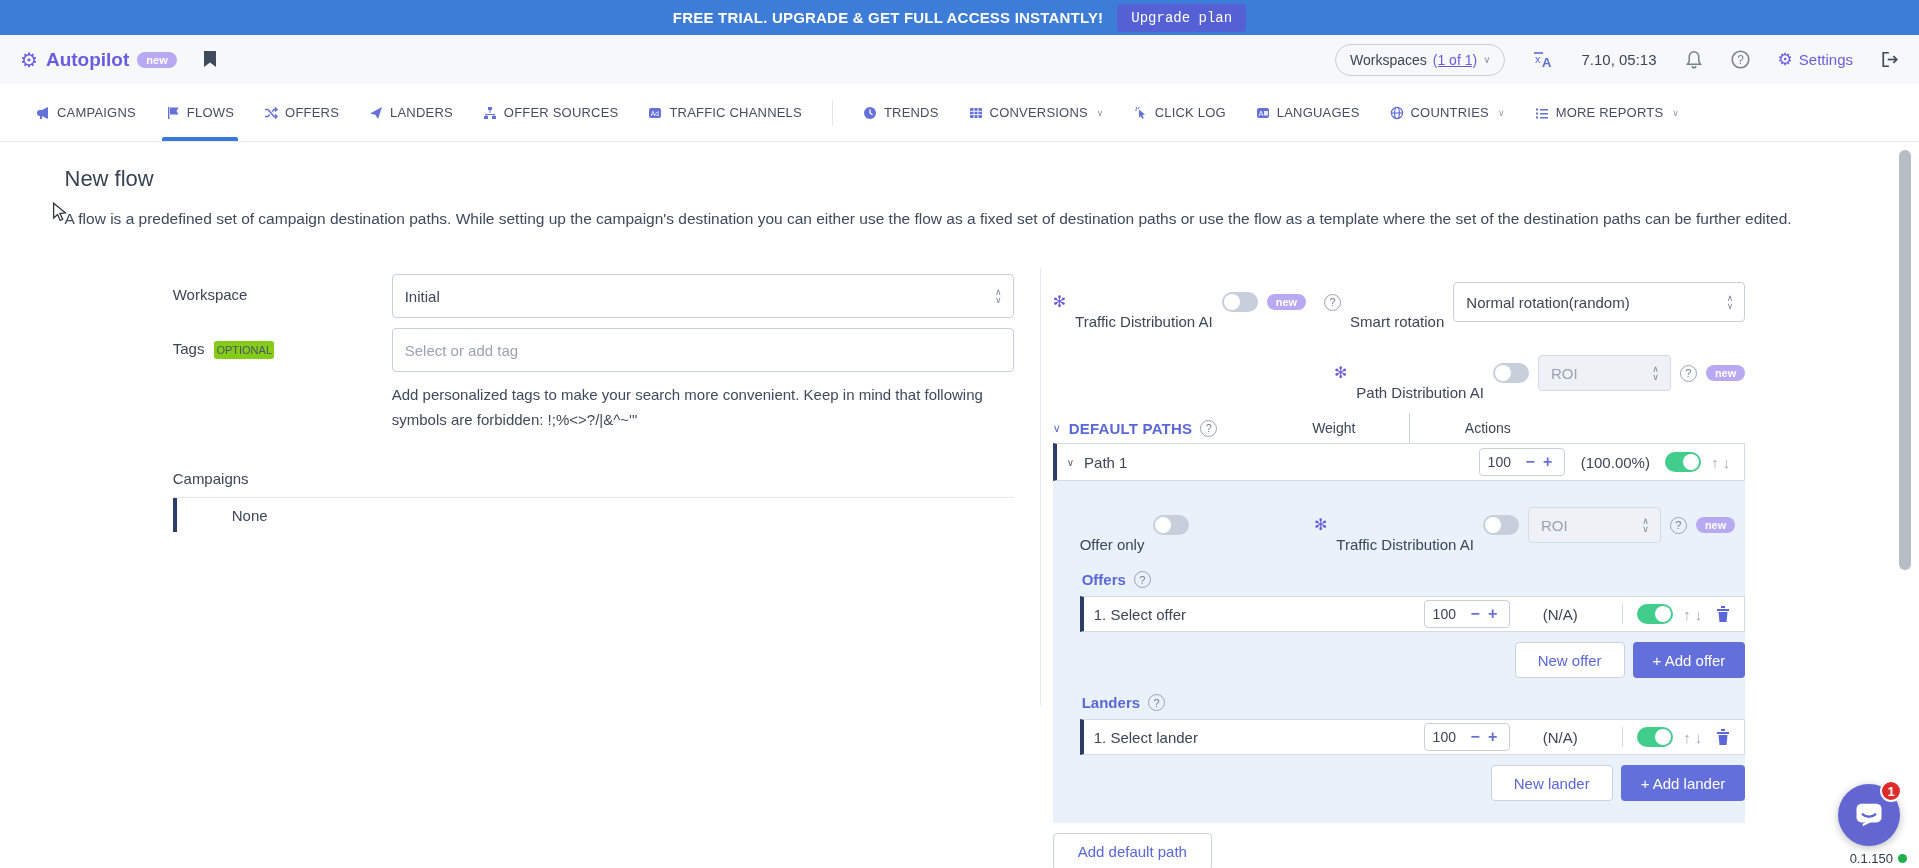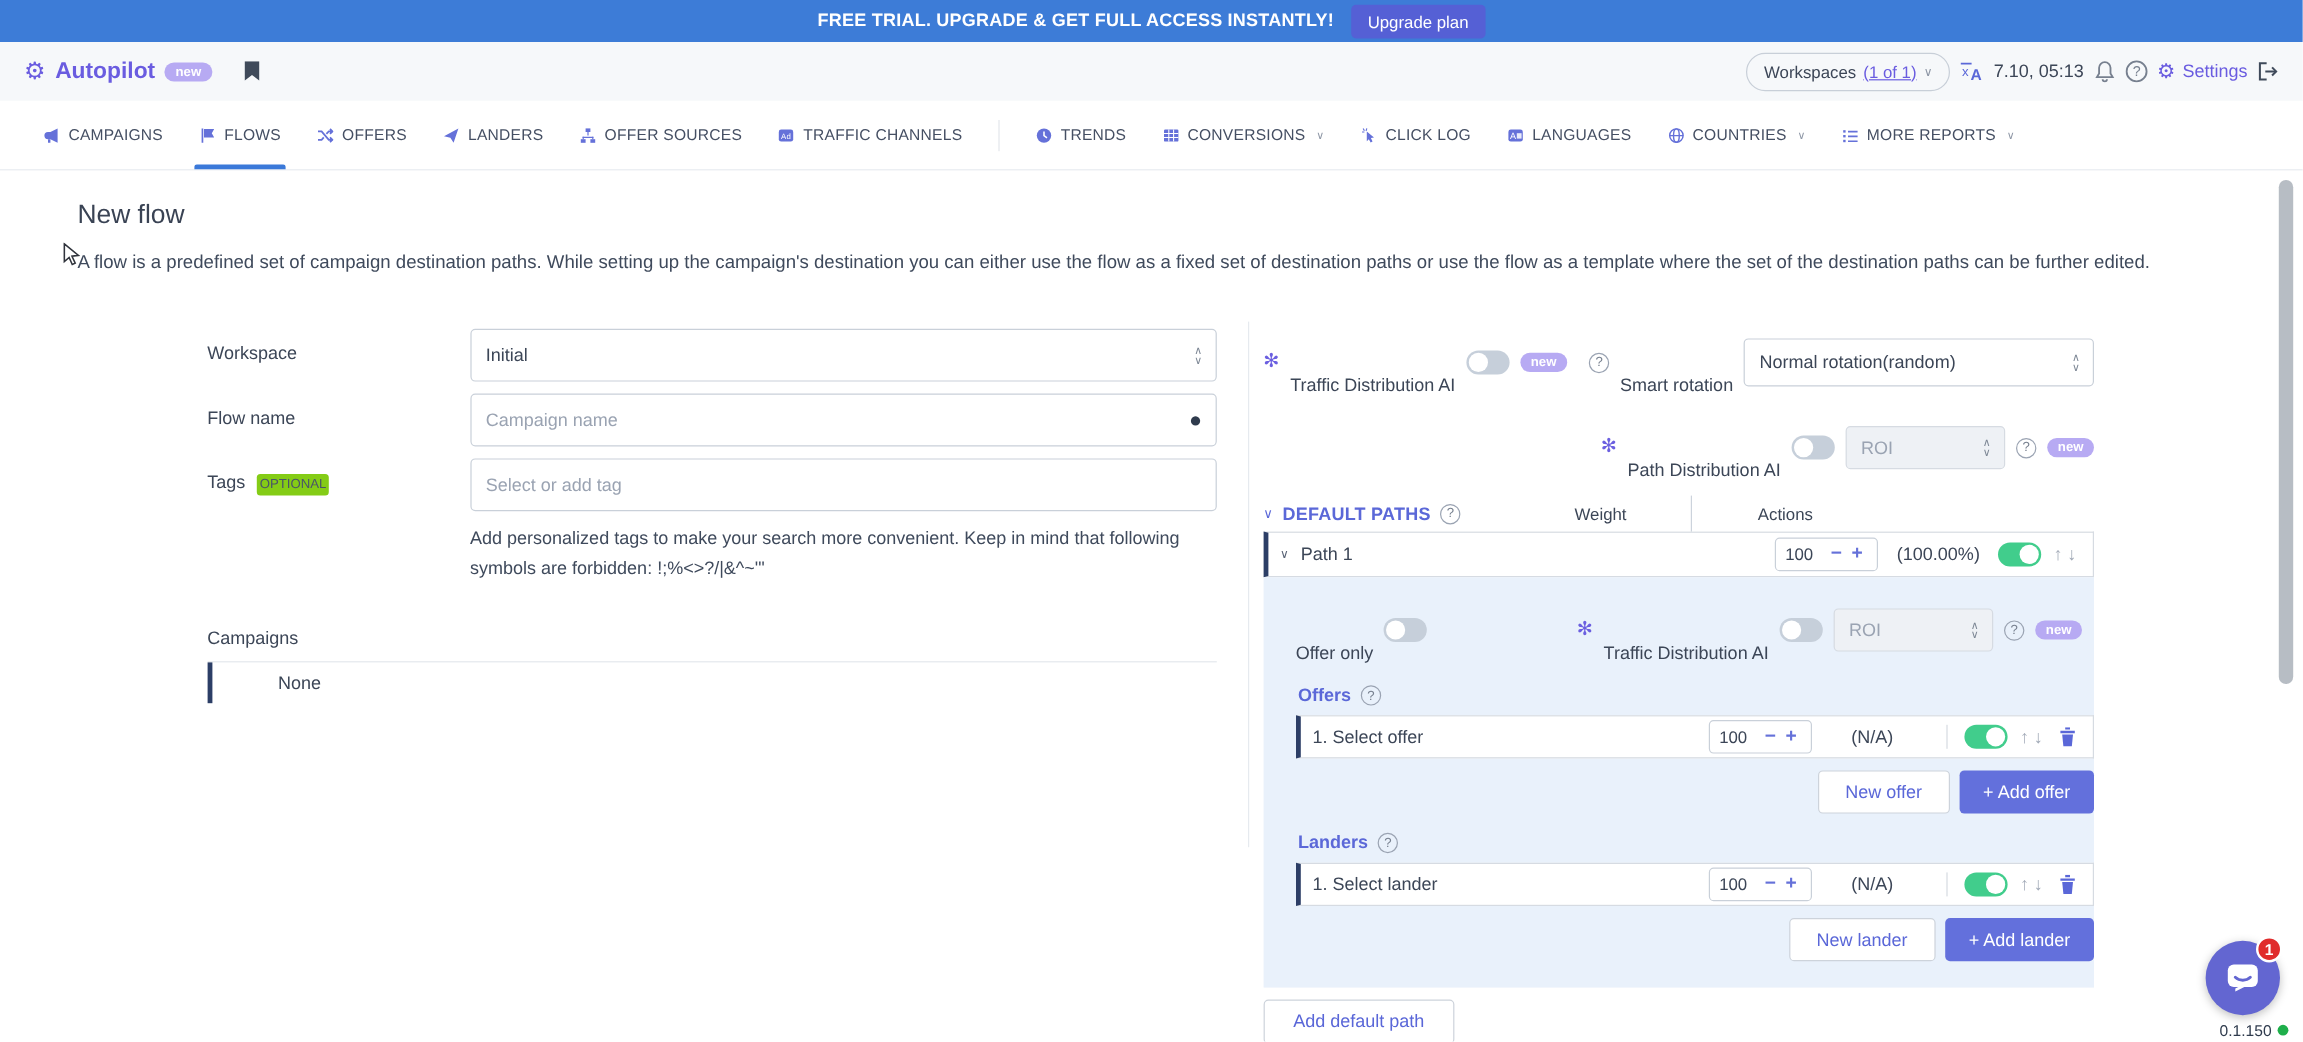--- a/index.html
+++ b/index.html
@@ -3,30 +3,30 @@
 <meta charset="utf-8">
 <style>
   * { margin:0; padding:0; box-sizing:border-box; }
   html,body { width:1919px; height:868px; overflow:hidden; background:#fff;
     font-family:"Liberation Sans", sans-serif; color:#3c4657; }
 
   
   .banner { height:35px; background:#3d7cd7; display:flex; align-items:center; justify-content:center; gap:14px; }
   .banner-text { color:#fff; font-weight:bold; font-size:15px; letter-spacing:.2px; }
   .banner-btn { background:#5560d5; color:#fff; border:none; border-radius:4px; font-size:14px;
-    padding:6px 14px; cursor:pointer; font-family:Liberation Sans, sans-serif; }
+    padding:6px 14px; cursor:pointer; font-family:Liberation Mono, monospace; }
 
   
   .header { height:49px; background:#f6f8fa; display:flex; align-items:center; padding:0 20px; }
   .brand-group { display:flex; align-items:center; gap:8px; }
   .gear-logo { color:#6a5ce0; font-size:20px; line-height:1; }
   .brand { color:#6a5ce0; font-size:19px; font-weight:bold; }
   .pill-new { background:#b7aaf3; color:#fff; font-size:11px; border-radius:9px; padding:2px 9px; font-weight:bold; }
   .bookmark { margin-left:26px; display:flex; }
-  .header-right { margin-left:auto; display:flex; align-items:center; gap:8px; }
+  .header-right { margin-left:auto; display:flex; align-items:center; gap:28px; }
   .ws-pill { display:flex; align-items:center; gap:6px; border:1px solid #c8cfd8; border-radius:17px;
     padding:7px 14px; background:#f6f8fa; cursor:pointer; font-size:14px; }
   .ws-label { color:#3c4657; }
   .ws-count { color:#6a5ce0;text-decoration:underline; }
   .chev { color:#8d96a5; font-size:10px; }
   .hdr-ico { display:flex; align-items:center; cursor:pointer; }
   .datetime { font-size:15px; color:#3c4657; }
   .settings-group { display:flex; align-items:center; gap:6px; color:#6a5ce0; cursor:pointer; }
   .settings-gear { font-size:17px; line-height:1; }
   .settings-label { font-size:15px; }
@@ -346,27 +346,20 @@
       <div class="frm-row">
         <div class="frm-label">Workspace</div>
         <div class="frm-field">
           <div class="sel">
             <span>Initial</span>
           </div>
           <span class="stepper">
             <span>∧</span>
               <span>∨</span>
           </span>
-        </div>
-      </div>
-      <div class="frm-row">
-        <div class="frm-label">Flow name</div>
-        <div class="frm-field">
-          <input class="inp" type="text" placeholder="Campaign name" style="">
-          <span class="dark-dot">●</span>
         </div>
       </div>
       <div class="frm-row">
         <div class="frm-label">
           <span>Tags</span>
           <span class="badge-optional">OPTIONAL</span>
         </div>
         <div class="frm-field">
           <input class="inp" type="text" placeholder="Select or add tag" style="">
         </div>

